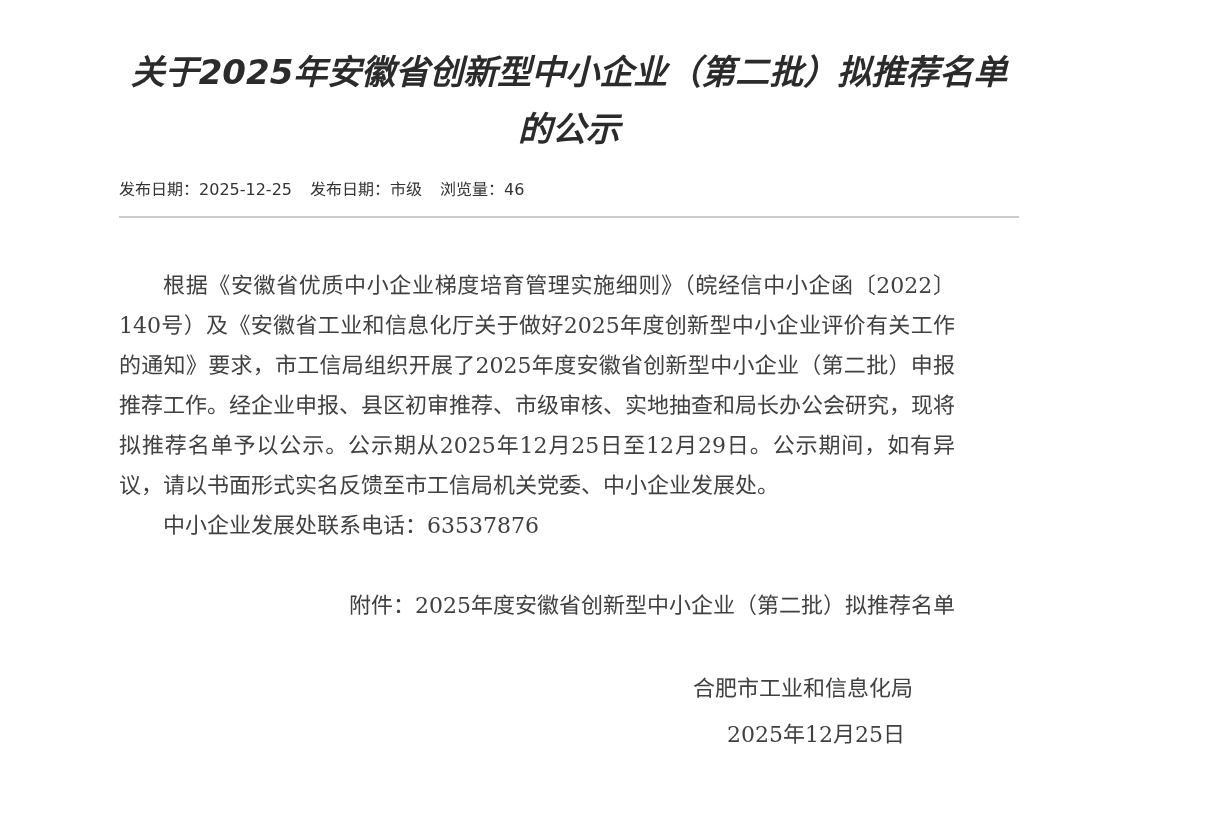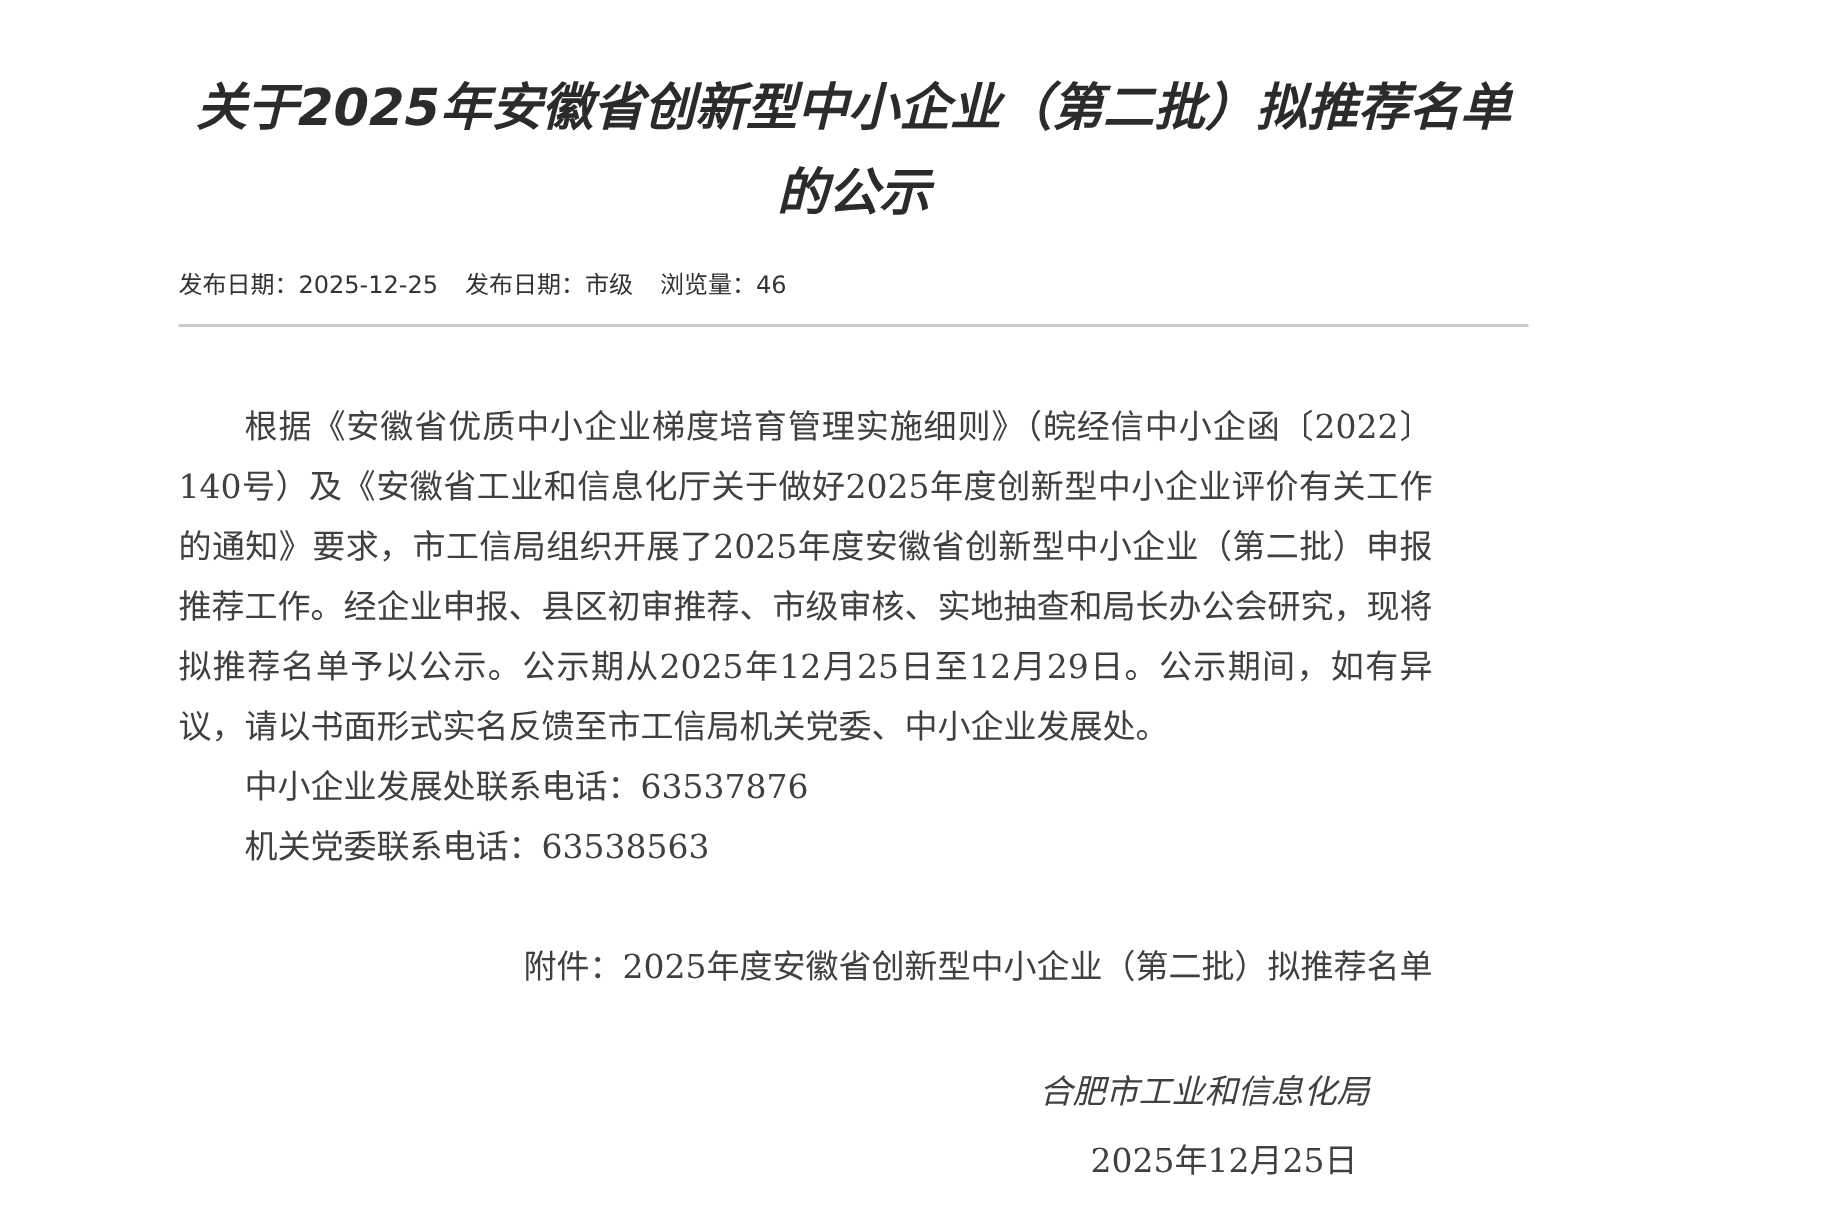--- a/index.html
+++ b/index.html
@@ -59,21 +59,21 @@
   .attachment {
     margin-top: 40px;
     text-align: right;
   }
   .sig-block { margin-top: 40px; }
   .sig {
     margin: 0;
     text-align: right;
     line-height: 46px;
   }
-  .sig-org  { padding-right: 42px; font-style: italic; }
+  .sig-org  { padding-right: 42px; }
   .sig-date { padding-right: 50px; }
 </style>
 </head>
 <body>
 
 <div class="article">
 
   <h1 class="title">关于2025年安徽省创新型中小企业（第二批）拟推荐名单的公示</h1>
 
   <div class="meta">
@@ -83,21 +83,20 @@
   </div>
 
   <hr class="divider">
 
   <div class="content">
 
     <p class="para indent">根据《安徽省优质中小企业梯度培育管理实施细则》（皖经信中小企函〔2022〕140号）及《安徽省工业和信息化厅关于做好2025年度创新型中小企业评价有关工作的通知》要求，市工信局组织开展了2025年度安徽省创新型中小企业（第二批）申报推荐工作。经企业申报、县区初审推荐、市级审核、实地抽查和局长办公会研究，现将拟推荐名单予以公示。公示期从2025年12月25日至12月29日。公示期间，如有异议，请以书面形式实名反馈至市工信局机关党委、中小企业发展处。</p>
 
     <p class="para indent">中小企业发展处联系电话：63537876</p>
 
-    <p class="para indent">机关党委联系电话：63538563</p>
 
     <p class="para indent attachment">附件：2025年度安徽省创新型中小企业（第二批）拟推荐名单</p>
 
     <div class="sig-block">
       <p class="sig sig-org">合肥市工业和信息化局</p>
       <p class="sig sig-date">2025年12月25日</p>
     </div>
 
   </div>
 </div>

